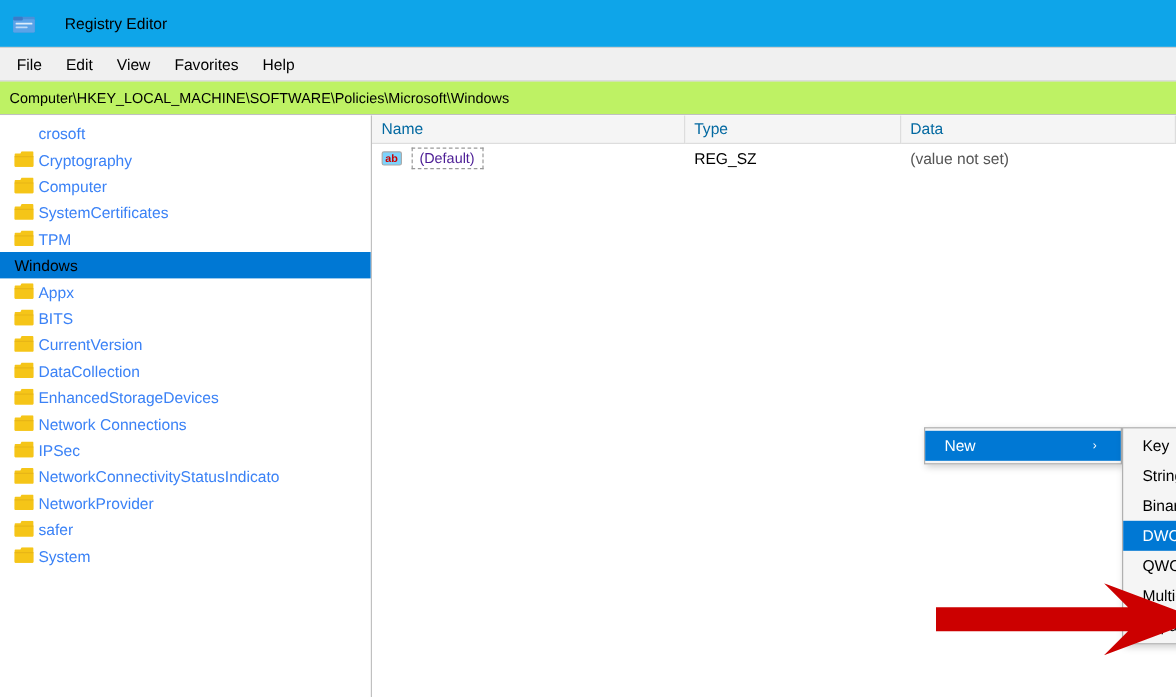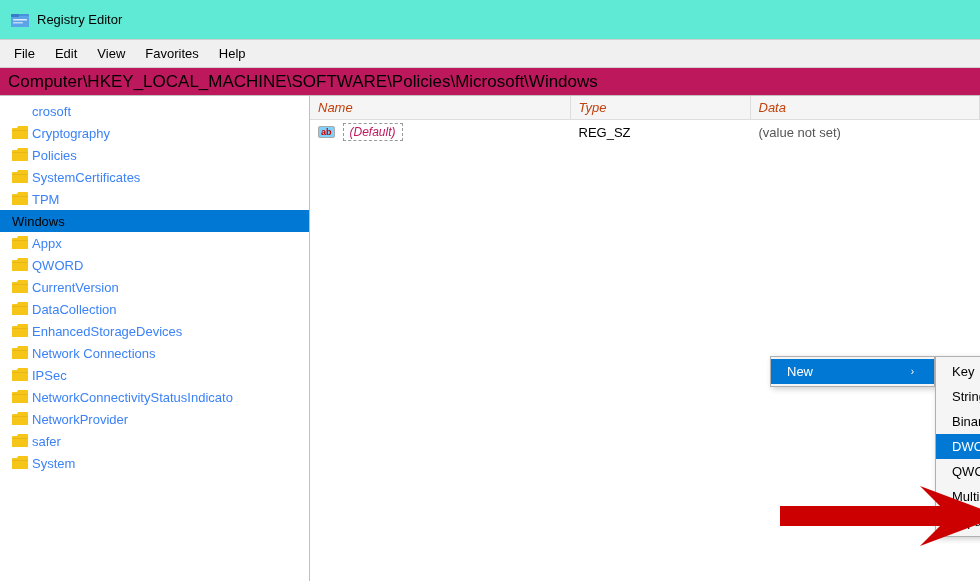--- a/index.html
+++ b/index.html
@@ -9,26 +9,26 @@
       background: #f0f0f0;
       width: 980px;
       height: 581px;
       overflow: hidden;
       display: flex;
       flex-direction: column;
     }
 
     
     #title-bar {
-      background: #5eead4;
+      background: #0ea5e9;
       height: 40px;
       display: flex;
       align-items: center;
       padding: 0 10px;
-      gap: 7px;
+      gap: 24px;
       border-bottom: 1px solid #d0d0d0;
     }
     #title-bar .app-icon {
       width: 20px;
       height: 20px;
       display: flex;
       align-items: center;
       justify-content: center;
     }
     #title-bar .title-text {
@@ -48,27 +48,27 @@
     .menu-item {
       padding: 2px 10px;
       cursor: pointer;
       font-size: 13px;
       color: #000;
       border-radius: 3px;
     }
 
     
     #address-bar {
-      background: #be185d;
+      background: #bef264;
       height: 28px;
       display: flex;
       align-items: center;
       padding: 0 8px;
       border-bottom: 1px solid #c0c0c0;
-      font-size: 17px;
+      font-size: 12px;
       color: #000;
     }
 
     
     #main {
       display: flex;
       flex: 1;
       overflow: hidden;
       background: #fff;
     }
@@ -122,23 +122,22 @@
       font-size: 13px;
     }
     #registry-table thead tr {
       background: #f5f5f5;
       border-bottom: 1px solid #ddd;
     }
     #registry-table th {
       text-align: left;
       padding: 4px 8px;
       font-weight: normal;
-      color: #c2410c;
+      color: #0369a1;
       border-right: 1px solid #ddd;
-      font-style: italic;
     }
     #registry-table td {
       padding: 3px 8px;
       border-right: 1px solid transparent;
       color: #000;
     }
 
     .default-icon {
       display: inline-flex;
       align-items: center;
@@ -151,22 +150,21 @@
       font-weight: bold;
       color: #c00;
       padding: 0 2px;
       border-radius: 2px;
       margin-right: 4px;
     }
     .default-name {
       border: 1px dashed #999;
       padding: 1px 6px;
       font-size: 12px;
-      color: #be185d;
-      font-style: italic;
+      color: #4c1d95;
     }
 
     
     #context-menu-new {
       position: absolute;
       top: 260px;
       left: 460px;
       background: #f5f5f5;
       border: 1px solid #b0b0b0;
       box-shadow: 2px 2px 6px rgba(0,0,0,0.2);
@@ -265,21 +263,21 @@
     <path d="M0 4 L16 4 L16 5 L0 5 Z" fill="#d4a017" opacity="0.4"></path>
         </svg>
         <span>Cryptography</span>
       </div>
       <div class="tree-item">
         <svg width="16" height="14" viewBox="0 0 16 14" class="folder-icon">
           <path d="M0 3 Q0 2 1 2 L5 2 L6 0 L15 0 Q16 0 16 1 L16 12 Q16 13 15 13 L1 13 Q0 13 0 12 Z" fill="#f5c518"></path>
     <path d="M0 4 L16 4 L16 12 Q16 13 15 13 L1 13 Q0 13 0 12 Z" fill="#f5c518"></path>
     <path d="M0 4 L16 4 L16 5 L0 5 Z" fill="#d4a017" opacity="0.4"></path>
         </svg>
-        <span>Policies</span>
+        <span>Computer</span>
       </div>
       <div class="tree-item">
         <svg width="16" height="14" viewBox="0 0 16 14" class="folder-icon">
           <path d="M0 3 Q0 2 1 2 L5 2 L6 0 L15 0 Q16 0 16 1 L16 12 Q16 13 15 13 L1 13 Q0 13 0 12 Z" fill="#f5c518"></path>
     <path d="M0 4 L16 4 L16 12 Q16 13 15 13 L1 13 Q0 13 0 12 Z" fill="#f5c518"></path>
     <path d="M0 4 L16 4 L16 5 L0 5 Z" fill="#d4a017" opacity="0.4"></path>
         </svg>
         <span>SystemCertificates</span>
       </div>
       <div class="tree-item">
@@ -300,21 +298,21 @@
     <path d="M0 4 L16 4 L16 5 L0 5 Z" fill="#d4a017" opacity="0.4"></path>
         </svg>
         <span>Appx</span>
       </div>
       <div class="tree-item">
         <svg width="16" height="14" viewBox="0 0 16 14" class="folder-icon">
           <path d="M0 3 Q0 2 1 2 L5 2 L6 0 L15 0 Q16 0 16 1 L16 12 Q16 13 15 13 L1 13 Q0 13 0 12 Z" fill="#f5c518"></path>
     <path d="M0 4 L16 4 L16 12 Q16 13 15 13 L1 13 Q0 13 0 12 Z" fill="#f5c518"></path>
     <path d="M0 4 L16 4 L16 5 L0 5 Z" fill="#d4a017" opacity="0.4"></path>
         </svg>
-        <span>QWORD</span>
+        <span>BITS</span>
       </div>
       <div class="tree-item">
         <svg width="16" height="14" viewBox="0 0 16 14" class="folder-icon">
           <path d="M0 3 Q0 2 1 2 L5 2 L6 0 L15 0 Q16 0 16 1 L16 12 Q16 13 15 13 L1 13 Q0 13 0 12 Z" fill="#f5c518"></path>
     <path d="M0 4 L16 4 L16 12 Q16 13 15 13 L1 13 Q0 13 0 12 Z" fill="#f5c518"></path>
     <path d="M0 4 L16 4 L16 5 L0 5 Z" fill="#d4a017" opacity="0.4"></path>
         </svg>
         <span>CurrentVersion</span>
       </div>
       <div class="tree-item">

